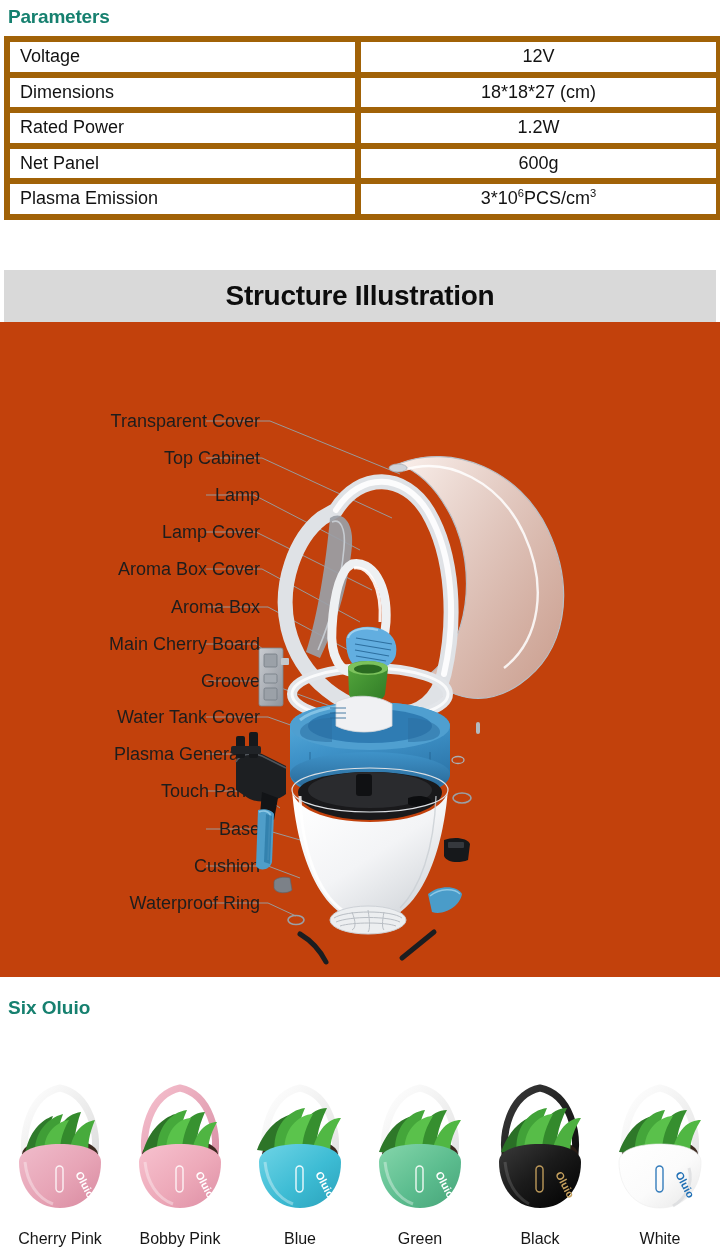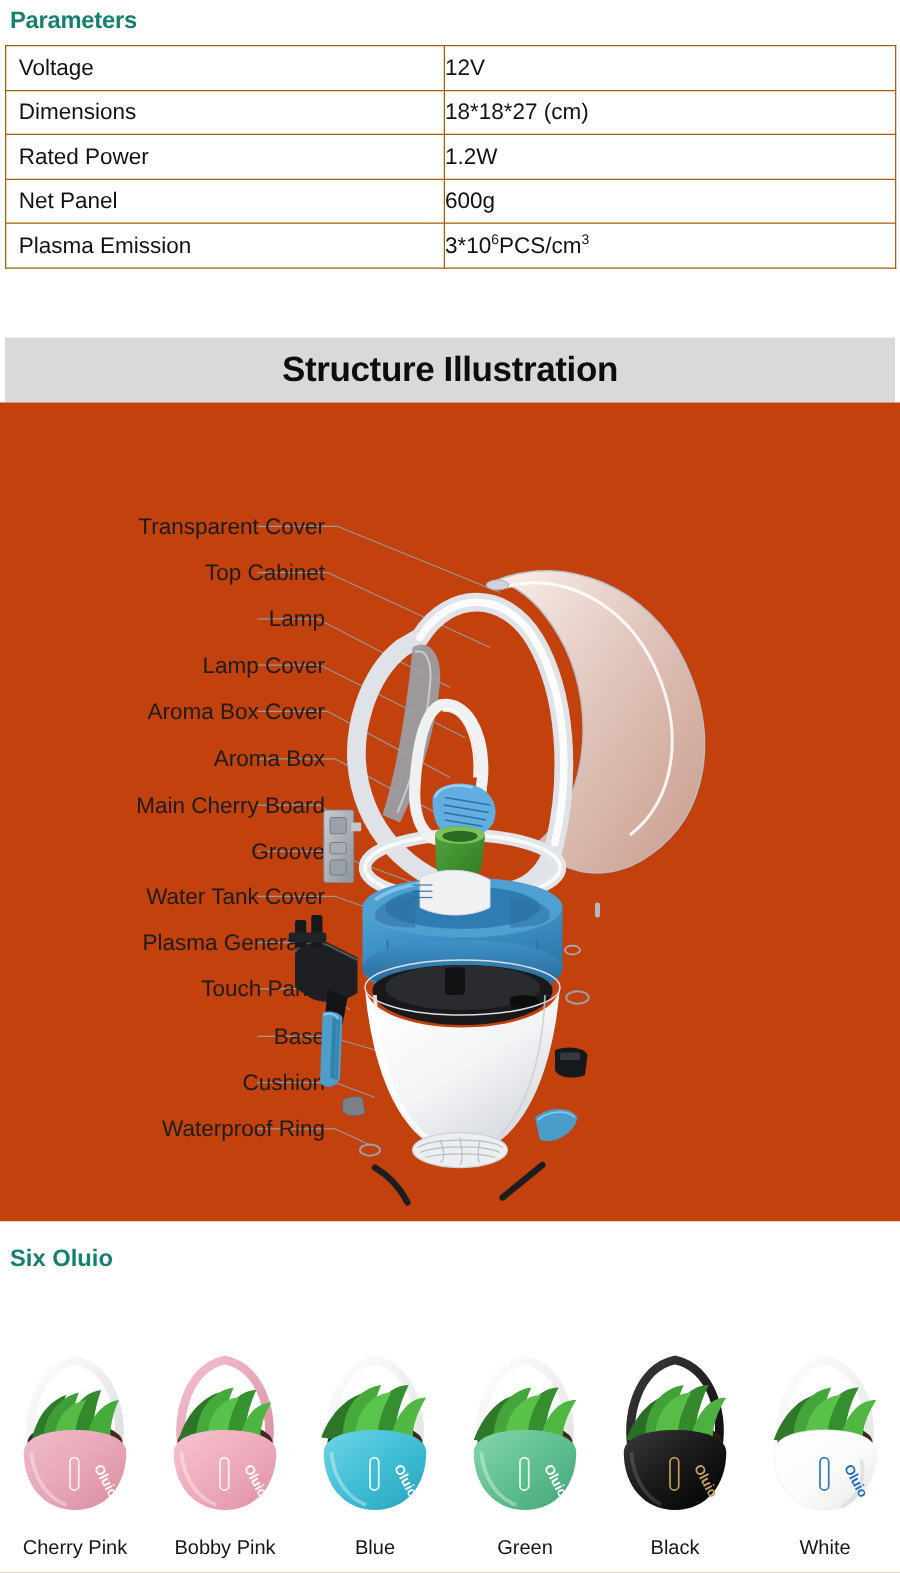--- a/index.html
+++ b/index.html
@@ -16,29 +16,29 @@
     position: absolute; left: 8px; top: 6px;
     font-size: 19px; font-weight: bold; color: #16806f;
     letter-spacing: -0.2px;
   }
   .params-table {
     position: absolute; left: 4px; top: 36px;
     width: 712px; border-collapse: collapse;
     table-layout: fixed;
   }
   .params-table td {
-    border: 1px solid #a16207;
+    border: 6px solid #a16207;
     height: 35.5px;
     font-size: 18px; color: #121212;
     padding: 0 0 0 10px;
     vertical-align: middle;
     line-height: 1.05;
   }
   .params-table td.val {
-    padding: 0; margin-top: 30px;
+    text-align: center; padding: 0; margin-top: 30px;
   }
   .params-table col.c1 { width: 351px; }
   .params-table col.c2 { width: 361px; }
   sup { font-size: 0.62em; vertical-align: super; line-height: 0; }
 
   
   .struct-banner {
     position: absolute; left: 4px; top: 270px;
     width: 712px; height: 52px;
     background: #d9d9d9;

